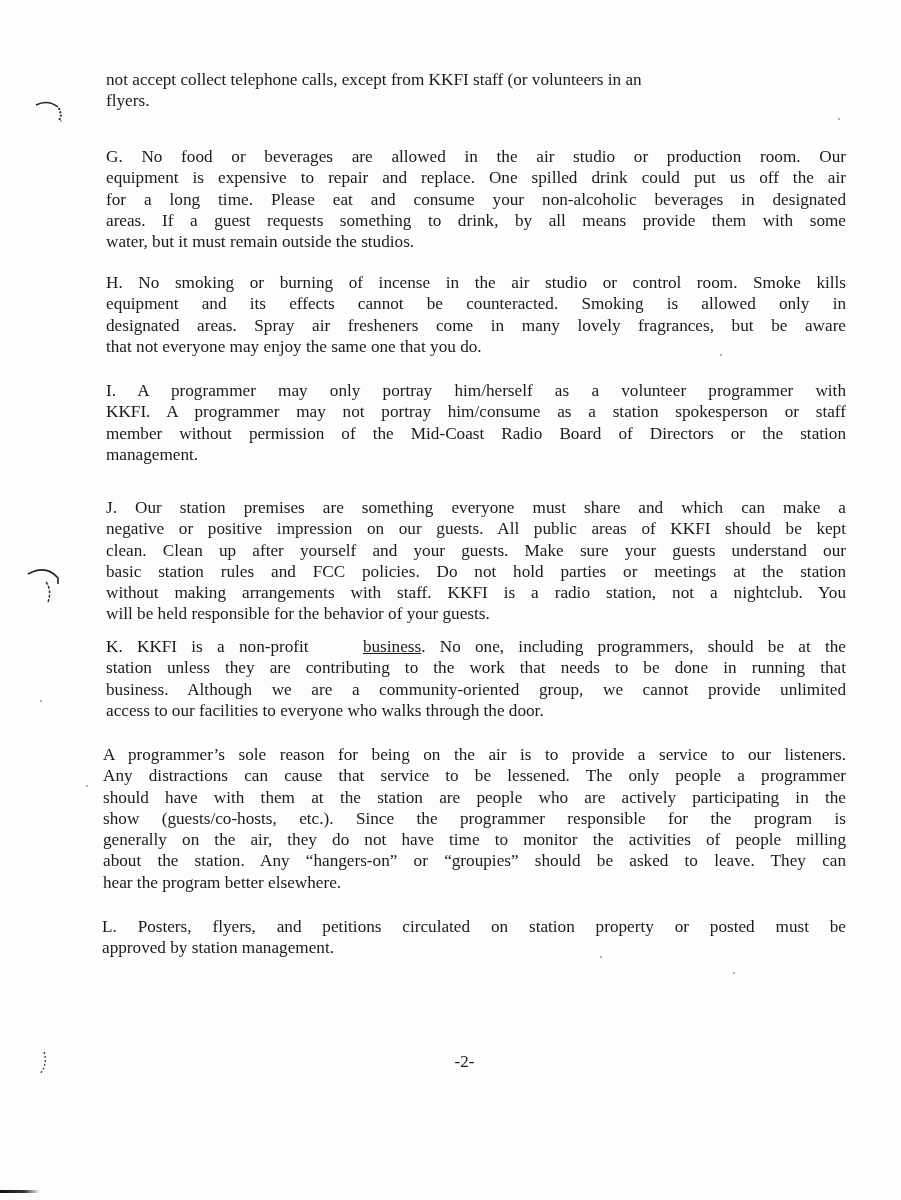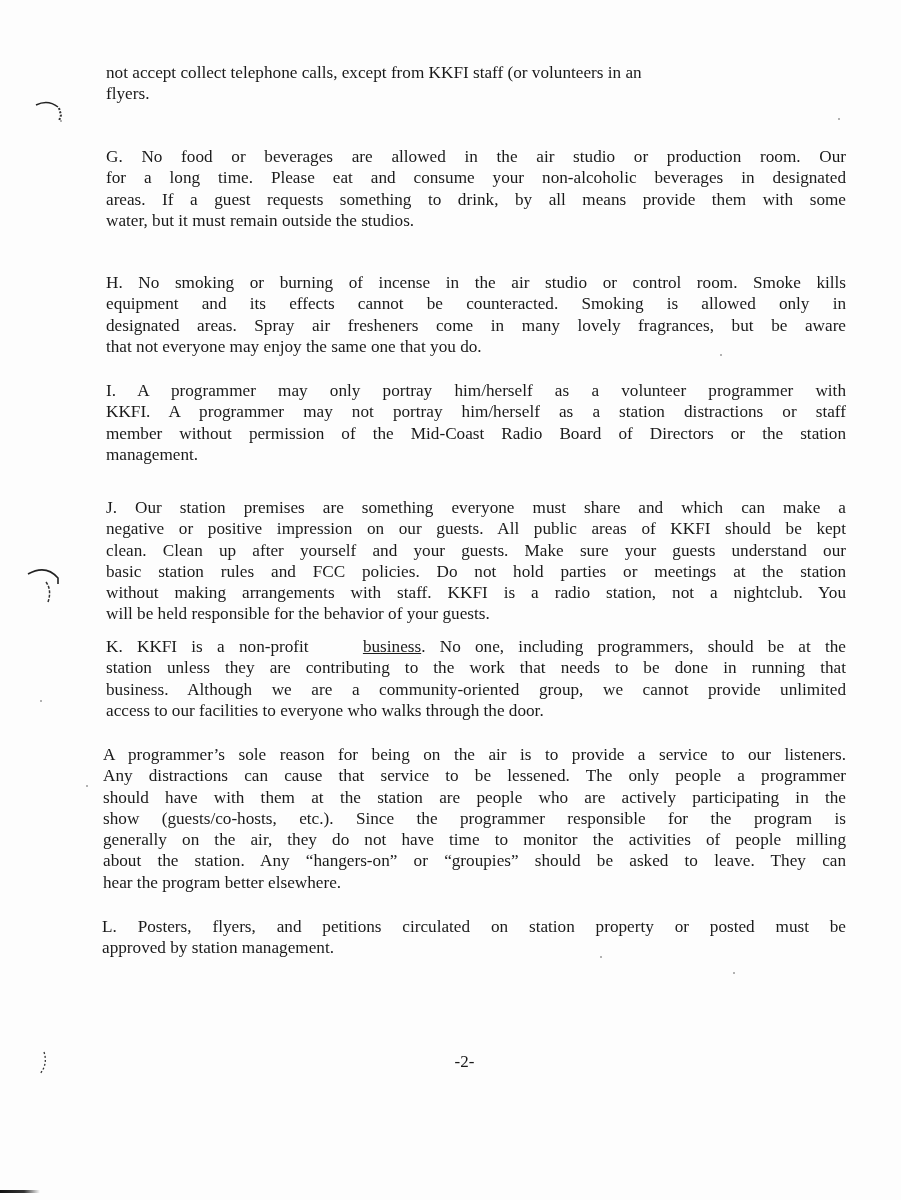--- a/index.html
+++ b/index.html
@@ -67,42 +67,43 @@
       width: 2px; height: 2px;
       background: #999;
       border-radius: 50%;
     }
   </style>
 </head>
 <body>
 
 <div class="page">
 
-  <p class="para" style="top:62px">
+  <p class="para" style="top:69px">
     <span class="line last" style="text-align-last:left">not accept collect telephone calls, except from KKFI staff (or volunteers in an</span>
     <span class="line last">flyers.</span>
   </p>
 
   <p class="para" style="top:146px">
     <span class="line">G.  No food or beverages are allowed in the air studio or production room.  Our</span>
+    <span class="line">equipment is expensive to repair and replace.  One spilled drink could put us off the air</span>
     <span class="line">for a long time.  Please eat and consume your non-alcoholic beverages in designated</span>
     <span class="line">areas.  If a guest requests something to drink, by all means provide them with some</span>
     <span class="line last">water, but it must remain outside the studios.</span>
   </p>
 
   <p class="para" style="top:272px">
     <span class="line">H.  No smoking or burning of incense in the air studio or control room.  Smoke kills</span>
     <span class="line">equipment and its effects cannot be counteracted.  Smoking is allowed only in</span>
     <span class="line">designated areas.  Spray air fresheners come in many lovely fragrances, but be aware</span>
     <span class="line last">that not everyone may enjoy the same one that you do.</span>
   </p>
 
   <p class="para" style="top:380px">
     <span class="line">I.  A programmer may only portray him/herself as a volunteer programmer with</span>
-    <span class="line">KKFI.  A programmer may not portray him/herself as a station distractions or staff</span>
+    <span class="line">KKFI.  A programmer may not portray him/consume as a station spokesperson or staff</span>
     <span class="line">member without permission of the Mid-Coast Radio Board of Directors or the station</span>
     <span class="line last">management.</span>
   </p>
 
   <p class="para" style="top:497px">
     <span class="line">J.  Our station premises are something everyone must share and which can make a</span>
     <span class="line">negative or positive impression on our guests.  All public areas of KKFI should be kept</span>
     <span class="line">clean.  Clean up after yourself and your guests.  Make sure your guests understand our</span>
     <span class="line">basic station rules and FCC policies.  Do not hold parties or meetings at the station</span>
     <span class="line">without making arrangements with staff.  KKFI is a radio station, not a nightclub.  You</span>

